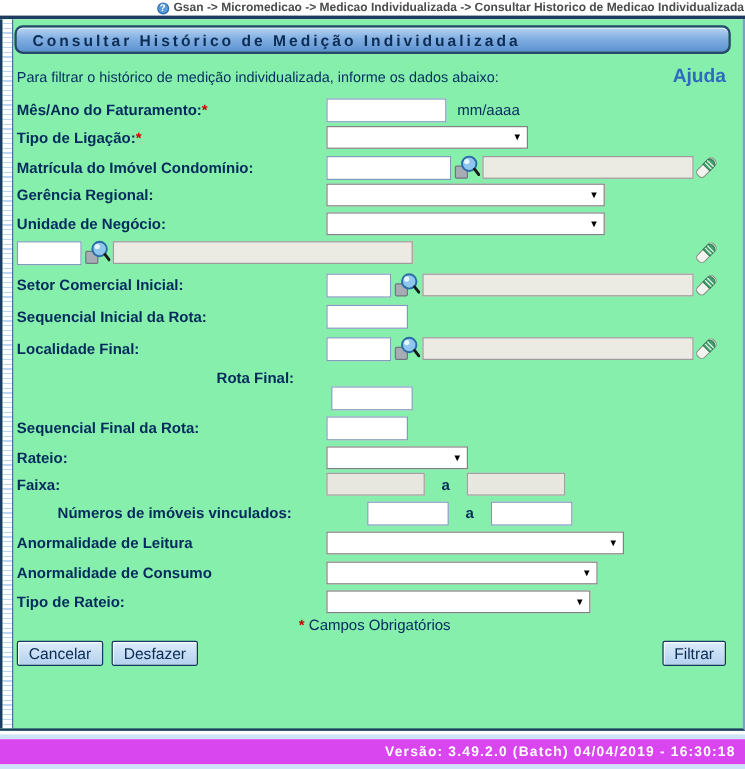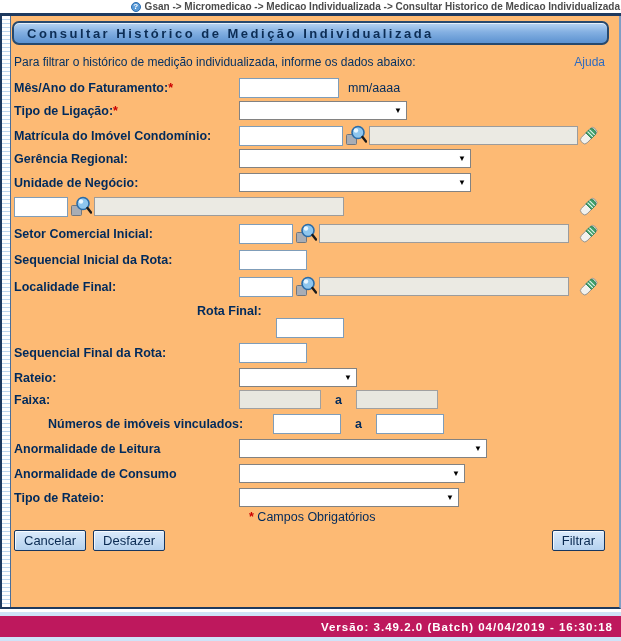--- a/index.html
+++ b/index.html
@@ -9,41 +9,41 @@
   
   .crumb-bar { height:13px; background:#fff; display:flex; align-items:center;
                justify-content:flex-end; gap:4px; padding-right:1px; }
   .crumb-text { font-size:10px; color:#4c4c4c; white-space:nowrap;font-weight:bold; }
   .help-badge { width:10px; height:10px; border-radius:50%; background:#5a9bd8;
                 border:1px solid #2a6cb0; color:#fff; font-size:8px; font-weight:bold;
                 line-height:8px; text-align:center; flex-shrink:0; }
   .top-rule { height:3px; background:#1e3a5f; }
 
   
-  .window { position:relative; height:593px; background:#fdba74;
+  .window { position:relative; height:593px; background:#86efac;
             padding-left:11px; padding-right:4px;
             border-right:2px solid #7f9ec4; border-bottom:2px solid #1e3a5f;
             overflow:hidden; }
   .window::before { content:""; position:absolute; left:0; top:0; bottom:0; width:8px;
             border-left:2px solid #1e3a5f; border-right:1px solid #4a6f9b;
             background:repeating-linear-gradient(to bottom,#ffffff 0 3px,#bcd6ef 3px 4px); }
 
   .title-bar { margin:5px 6px 0 1px; height:24px; border:2px solid #27496e; border-radius:7px;
             background:linear-gradient(#b7d4f2 0%, #84b0e2 45%, #5c92d0 100%);
             box-shadow:inset 0 1px 0 rgba(255,255,255,.65);
             display:flex; align-items:center; }
   .title-bar span { font-size:13px; font-weight:bold; letter-spacing:2.5px;
             color:#0c2d55; padding-left:13px; white-space:nowrap; }
 
   .intro-row { display:flex; align-items:center; margin:10px 10px 0 3px; }
   .intro-text { font-size:12px; color:#063263; }
-  .help-link { margin-left:auto; font-size:12px; font-weight:normal; color:#2e6bc0; cursor:pointer; }
+  .help-link { margin-left:auto; font-size:16px; font-weight:bold; color:#2e6bc0; cursor:pointer; }
 
   .row { display:flex; align-items:center; margin:4px 10px 0 3px; }
-  .lbl { width:225px; flex-shrink:0; font-size:12.5px; font-weight:bold; color:#002a5c; }
+  .lbl { width:258px; flex-shrink:0; font-size:12.5px; font-weight:bold; color:#002a5c; }
   .req { color:#cc0000; font-weight:bold; font-size:12.5px; }
   .hint { font-size:12.5px; font-weight:normal; color:#002a5c; margin-left:9px; }
   .range-a { font-size:12.5px; font-weight:bold; color:#002a5c; margin:0 14px; }
 
   input.inp { height:20px; border:1px solid #7f9db9; background:#fff;
               font:12px "Liberation Sans", sans-serif; padding:1px 3px; }
   input.inp-desc { height:19px; background:#ebeae3; border:1px solid #9c9c9c; }
   input.inp-dis  { height:19px; background:#e8e7df; border:1px solid #a0a0a0; }
 
   .sel { position:relative; height:19px; background:#fff; border:1px solid #828282; }
@@ -59,21 +59,21 @@
   .btn-row { display:flex; align-items:center; margin:6px 8px 0 3px; }
   .btn { height:21px; font:13px "Liberation Sans", sans-serif; color:#0a2a52;
          background:linear-gradient(#dcebfb,#b4d1ef); border:1px solid #16365f;
          border-radius:2px; padding:0 9px; margin-right:7px; cursor:pointer;
          box-shadow:inset 1px 1px 0 rgba(255,255,255,.8); }
   .btn-right { margin-left:auto; margin-right:2px; }
 
   
   .gap-a { height:3px; background:#fff; }
   .gap-b { height:4px; background:#cfe3f8; }
-  .version-bar { height:21px; background:#be185d; display:flex; align-items:center;
+  .version-bar { height:21px; background:#d946ef; display:flex; align-items:center;
                  justify-content:flex-end; padding-right:8px; }
   .version-text { color:#fff; font-size:11.5px; font-weight:bold; letter-spacing:1px; }
   .bottom-strip { height:4px; background:#cfe3f8; }
 
   svg { display:block; }
 </style>
 </head>
 <body>
 
 <div class="crumb-bar">

